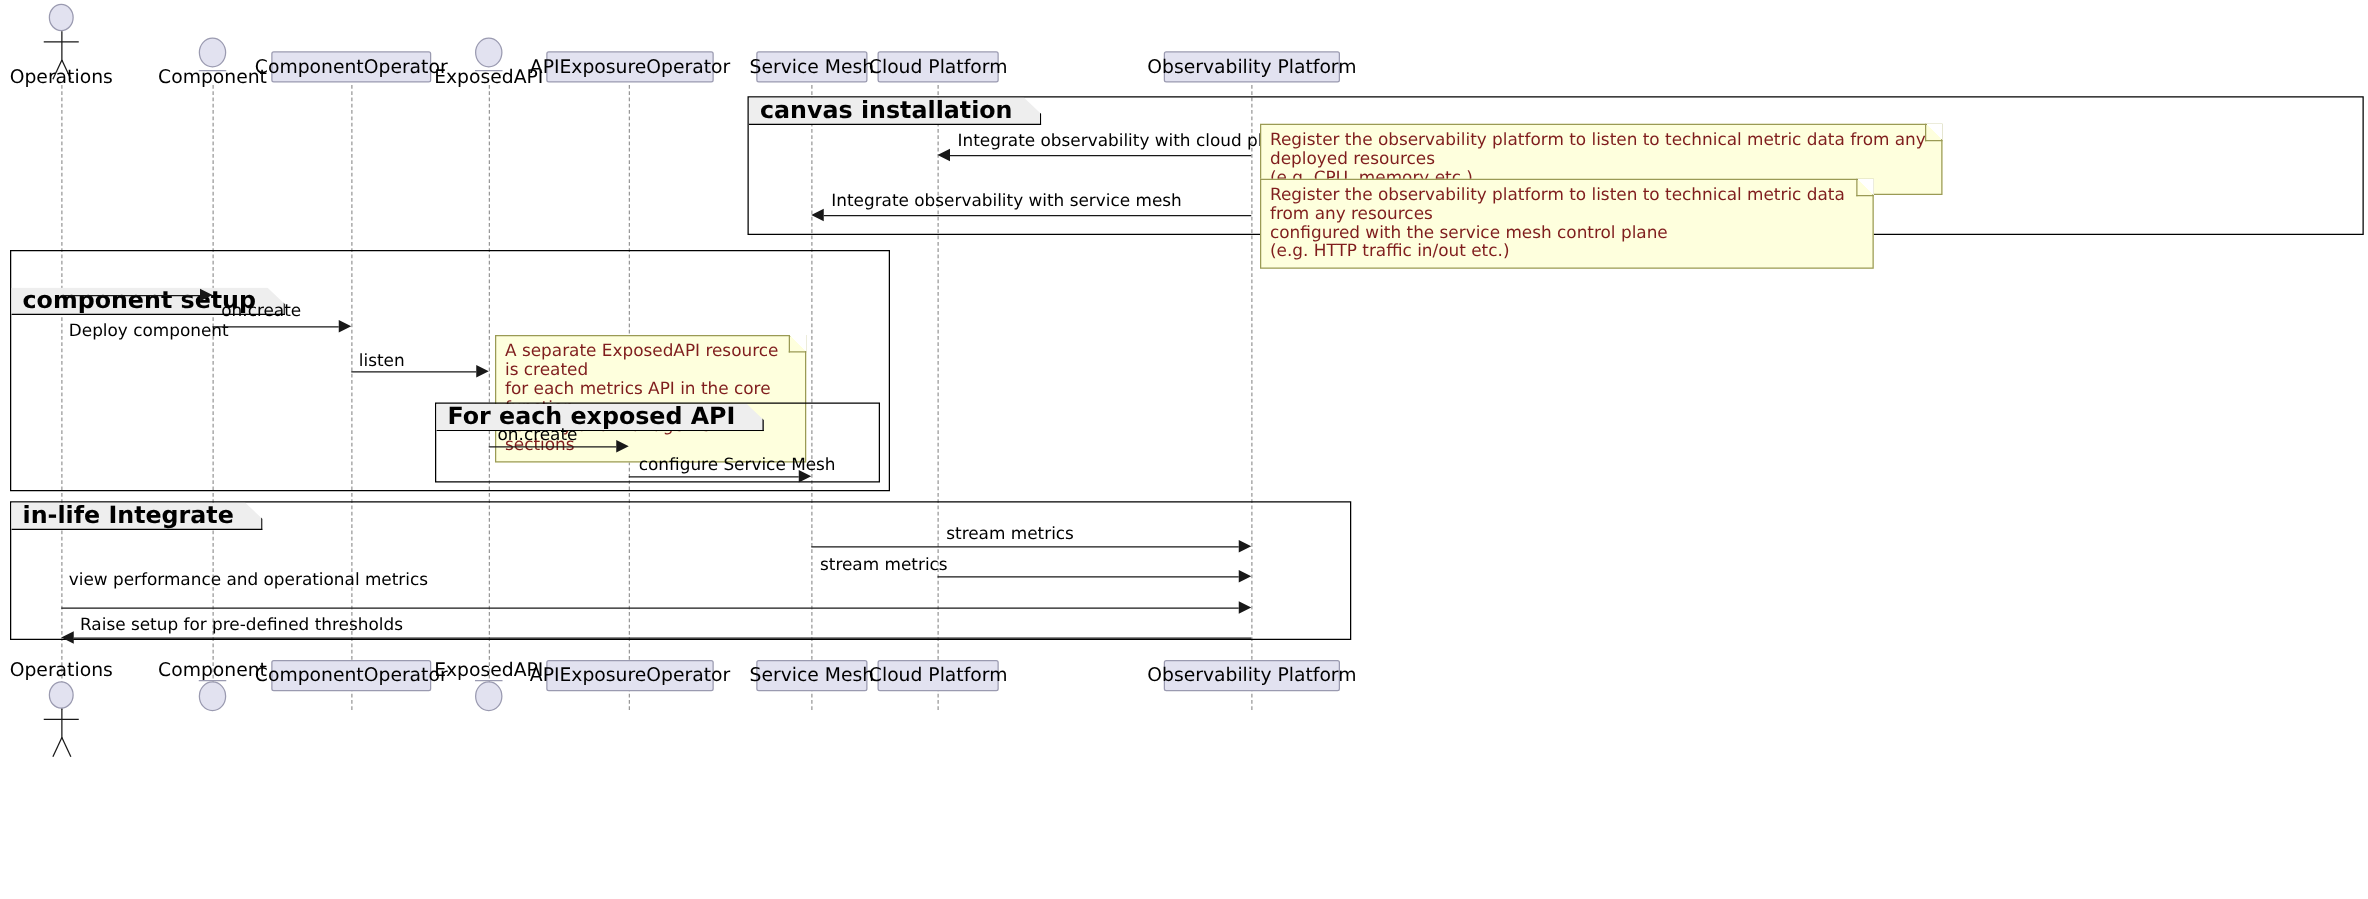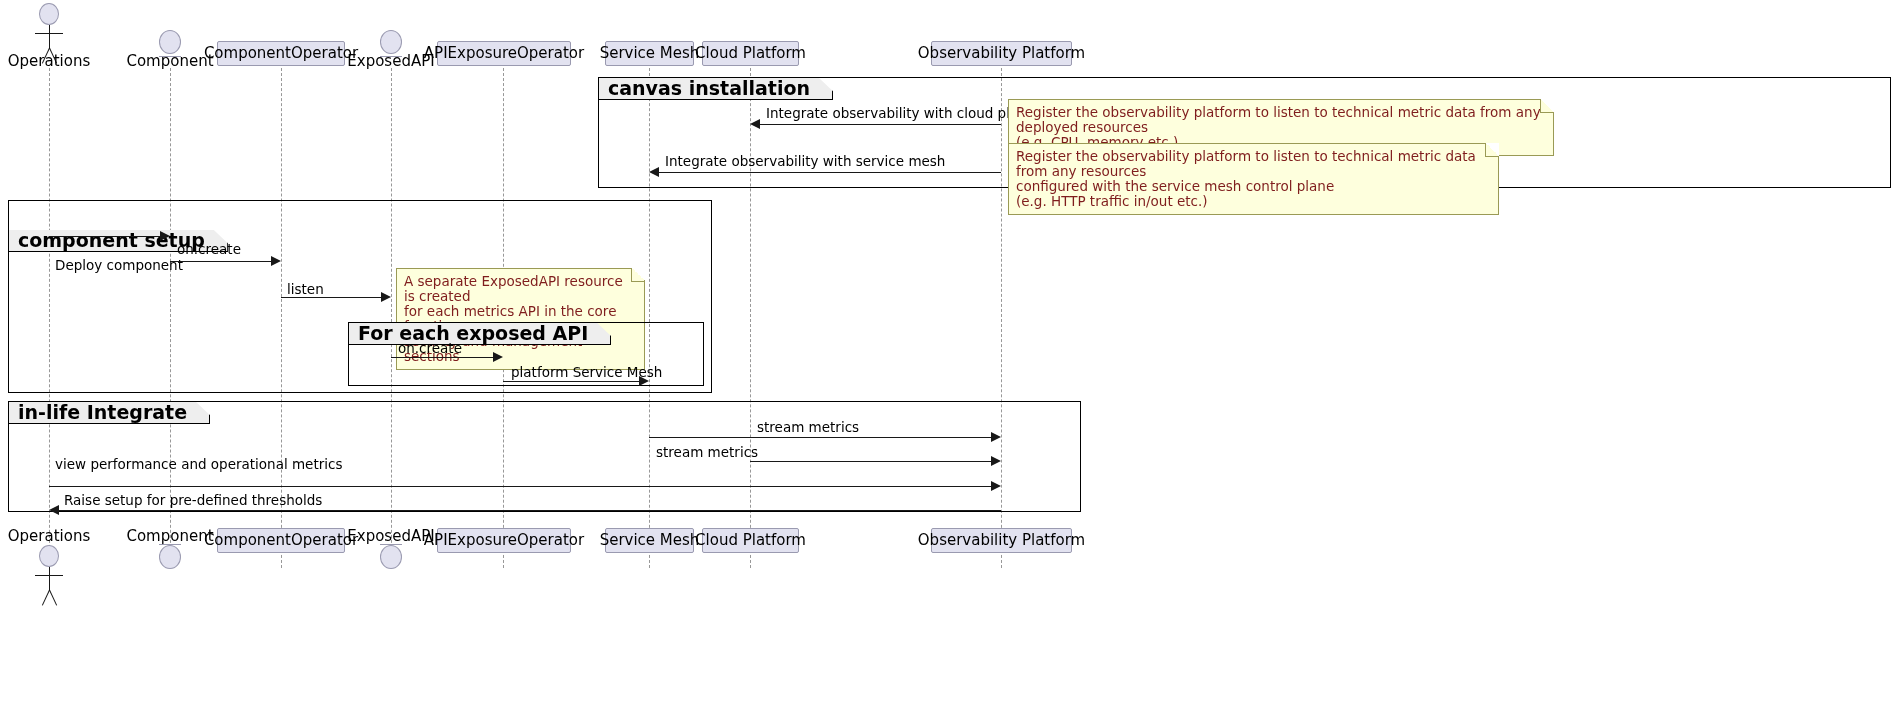--- a/index.html
+++ b/index.html
@@ -237,21 +237,21 @@
 
   <div class="fragment" style="left:348px; top:322px; width:356px; height:64px;"></div>
   <div class="fragment-label" style="left:349px; top:323px;">For each exposed API</div>
 
   <div class="msg-line" style="left:391px; top:357px; width:102px;"></div>
   <div class="arrow-r" style="left:493px; top:352px;"></div>
   <div class="msg-label" style="left:398px; top:342px;">on.create</div>
 
   <div class="msg-line" style="left:503px; top:381px; width:136px;"></div>
   <div class="arrow-r" style="left:639px; top:376px;"></div>
-  <div class="msg-label" style="left:511px; top:366px;">platform Service Mesh</div>
+  <div class="msg-label" style="left:511px; top:366px;">configure Service Mesh</div>
 
   <div class="fragment" style="left:8px; top:401px; width:1073px; height:111px;"></div>
   <div class="fragment-label" style="left:9px; top:402px;">in-life Integrate</div>
 
   <div class="msg-line" style="left:649px; top:437px; width:342px;"></div>
   <div class="arrow-r" style="left:991px; top:432px;"></div>
   <div class="msg-label" style="left:757px; top:421px;">stream metrics</div>
 
   <div class="msg-line" style="left:750px; top:461px; width:241px;"></div>
   <div class="arrow-r" style="left:991px; top:456px;"></div>

